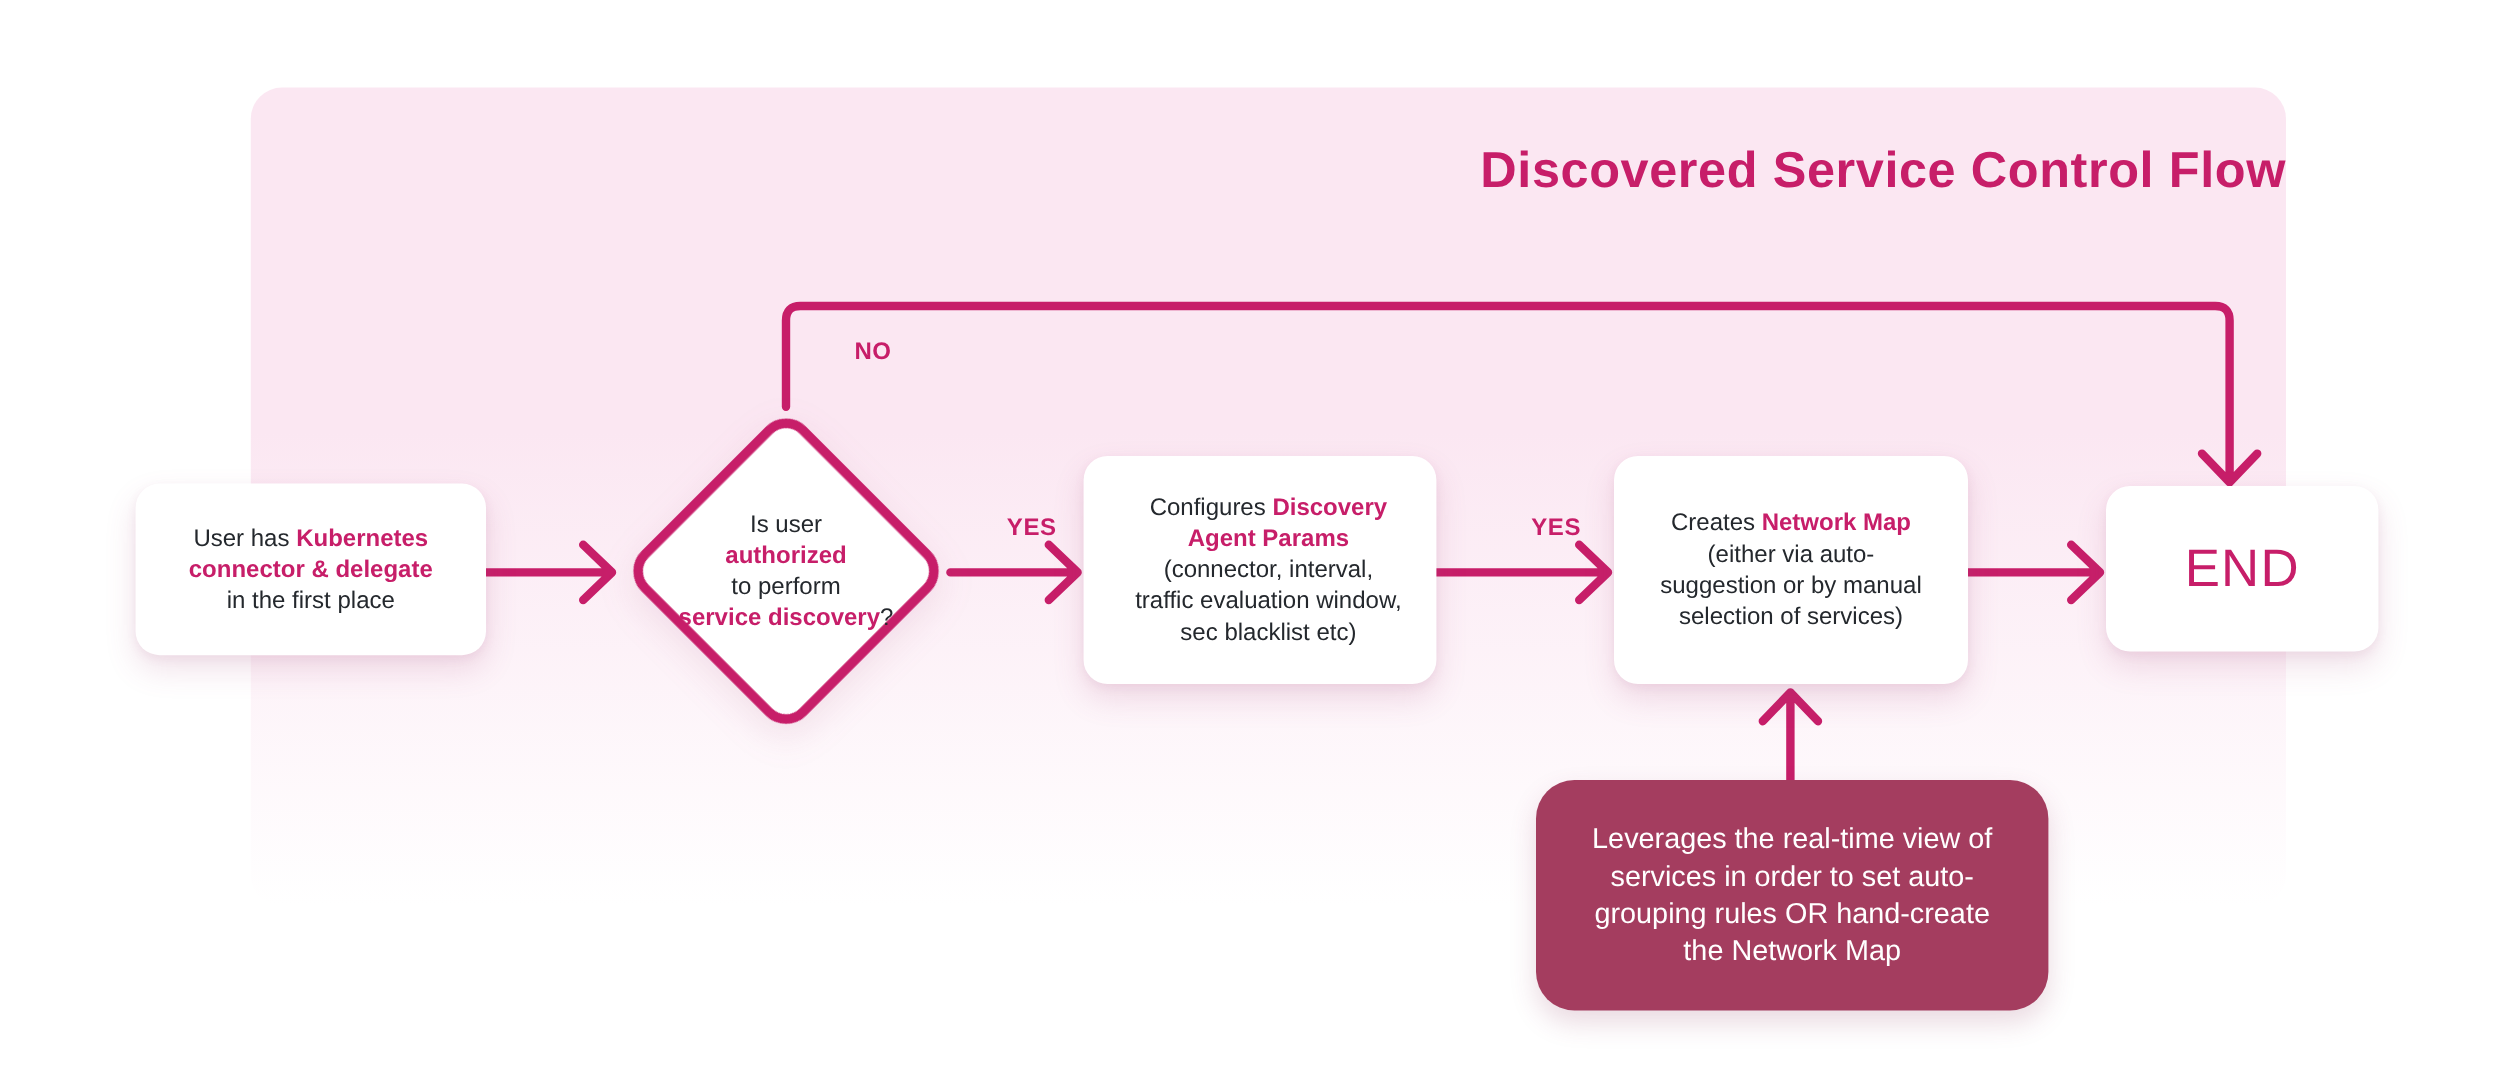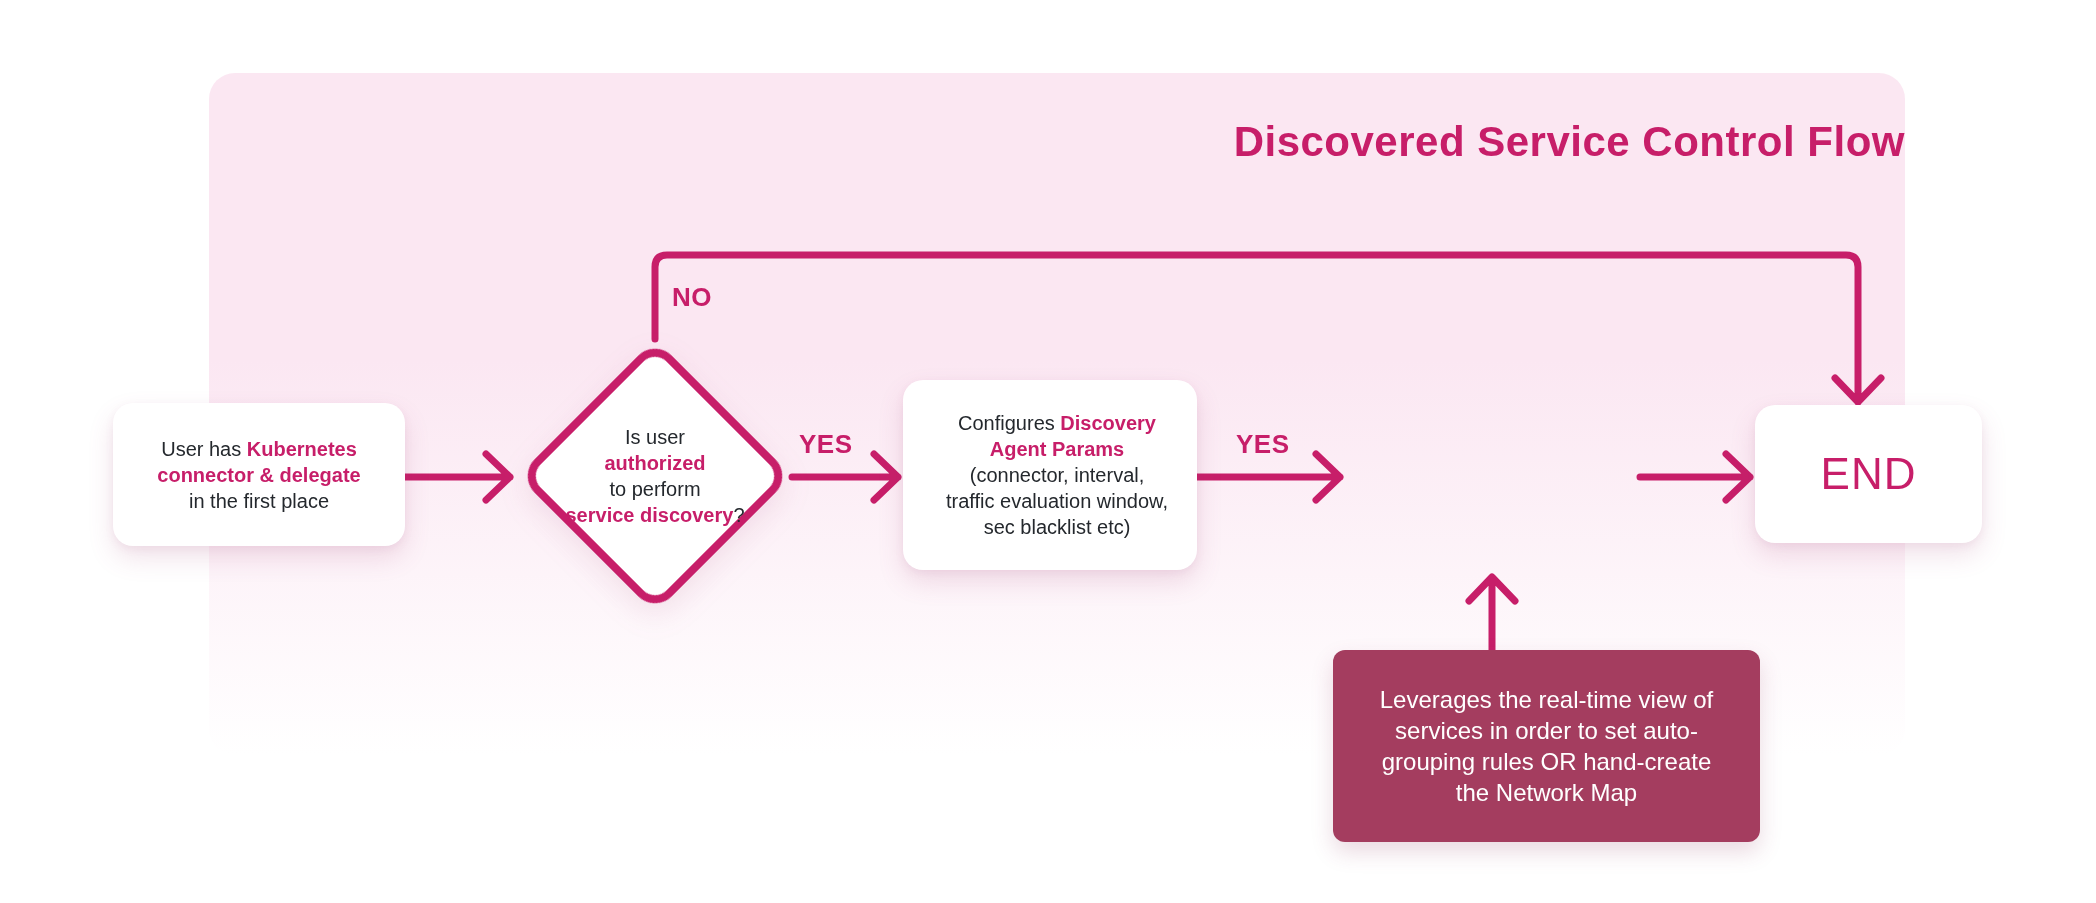--- a/index.html
+++ b/index.html
@@ -36,39 +36,39 @@
   .node .line{white-space:nowrap;}
   .accent{color:var(--accent);font-weight:700;}
 
   .box-precondition{left:113px;top:403px;width:292px;height:143px;}
   .box-configure{left:903px;top:380px;width:294px;height:190px;padding-left:14px;}
   .box-create{left:1345px;top:380px;width:295px;height:190px;}
   .box-end{left:1755px;top:405px;width:227px;height:138px;}
   .box-end .line{font-size:44px;font-weight:400;color:var(--accent);letter-spacing:1px;}
 
   .note{
-    left:1333px;top:650px;width:427px;height:192px;background:var(--note-bg);
-    color:var(--note-text);font-size:24px;line-height:31px;border-radius:12px;
+    left:1280px;top:650px;width:427px;height:192px;background:var(--note-bg);
+    color:var(--note-text);font-size:24px;line-height:31px;border-radius:32px;
     box-shadow:0 10px 22px rgba(140,50,90,.18);
   }
 
   .diamond{
     position:absolute;left:558px;top:379px;width:194px;height:194px;
     background:var(--node-bg);border:8px solid var(--accent);border-radius:24px;
     transform:rotate(45deg);
     filter:drop-shadow(7px 7px 14px rgba(167,77,125,.13));
   }
   .diamond-label{
     position:absolute;left:545px;top:424px;width:220px;
     display:flex;flex-direction:column;justify-content:center;text-align:center;
     color:var(--text);font-size:20px;line-height:26px;
   }
   .diamond-label .line{white-space:nowrap;}
 
-  .edge-label{position:absolute;color:var(--accent);font-weight:700;font-size:26px;letter-spacing:.5px;}
+  .edge-label{position:absolute;color:var(--accent);font-weight:700;font-size:20px;letter-spacing:.5px;margin-left:40px;}
   .lbl-no{left:672px;top:282px;}
   .lbl-yes1{left:799px;top:429px;}
   .lbl-yes2{left:1236px;top:429px;}
 </style>
 </head>
 <body>
 
 <div class="stage">
 
   <div class="panel"></div>
@@ -127,20 +127,34 @@
       <span>(connector, interval,</span>
     </div>
     <div class="line">
       <span>traffic evaluation window,</span>
     </div>
     <div class="line">
       <span>sec blacklist etc)</span>
     </div>
   </div>
 
+  <div class="node box-create">
+    <div class="line">
+      <span>Creates </span><span class="accent">Network Map</span>
+    </div>
+    <div class="line">
+      <span>(either via auto-</span>
+    </div>
+    <div class="line">
+      <span>suggestion or by manual</span>
+    </div>
+    <div class="line">
+      <span>selection of services)</span>
+    </div>
+  </div>
 
   <div class="node box-end">
     <div class="line">END</div>
   </div>
 
   <div class="node note">
     <div class="line">Leverages the real-time view of</div>
     <div class="line">services in order to set auto-</div>
     <div class="line">grouping rules OR hand-create</div>
     <div class="line">the Network Map</div>

